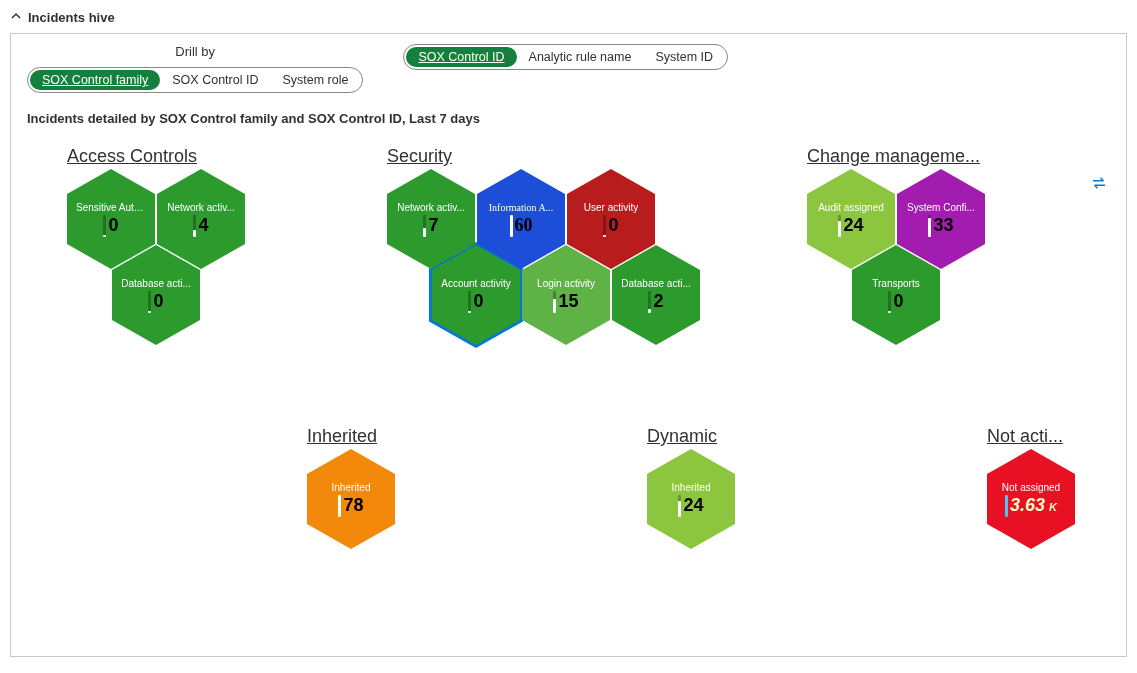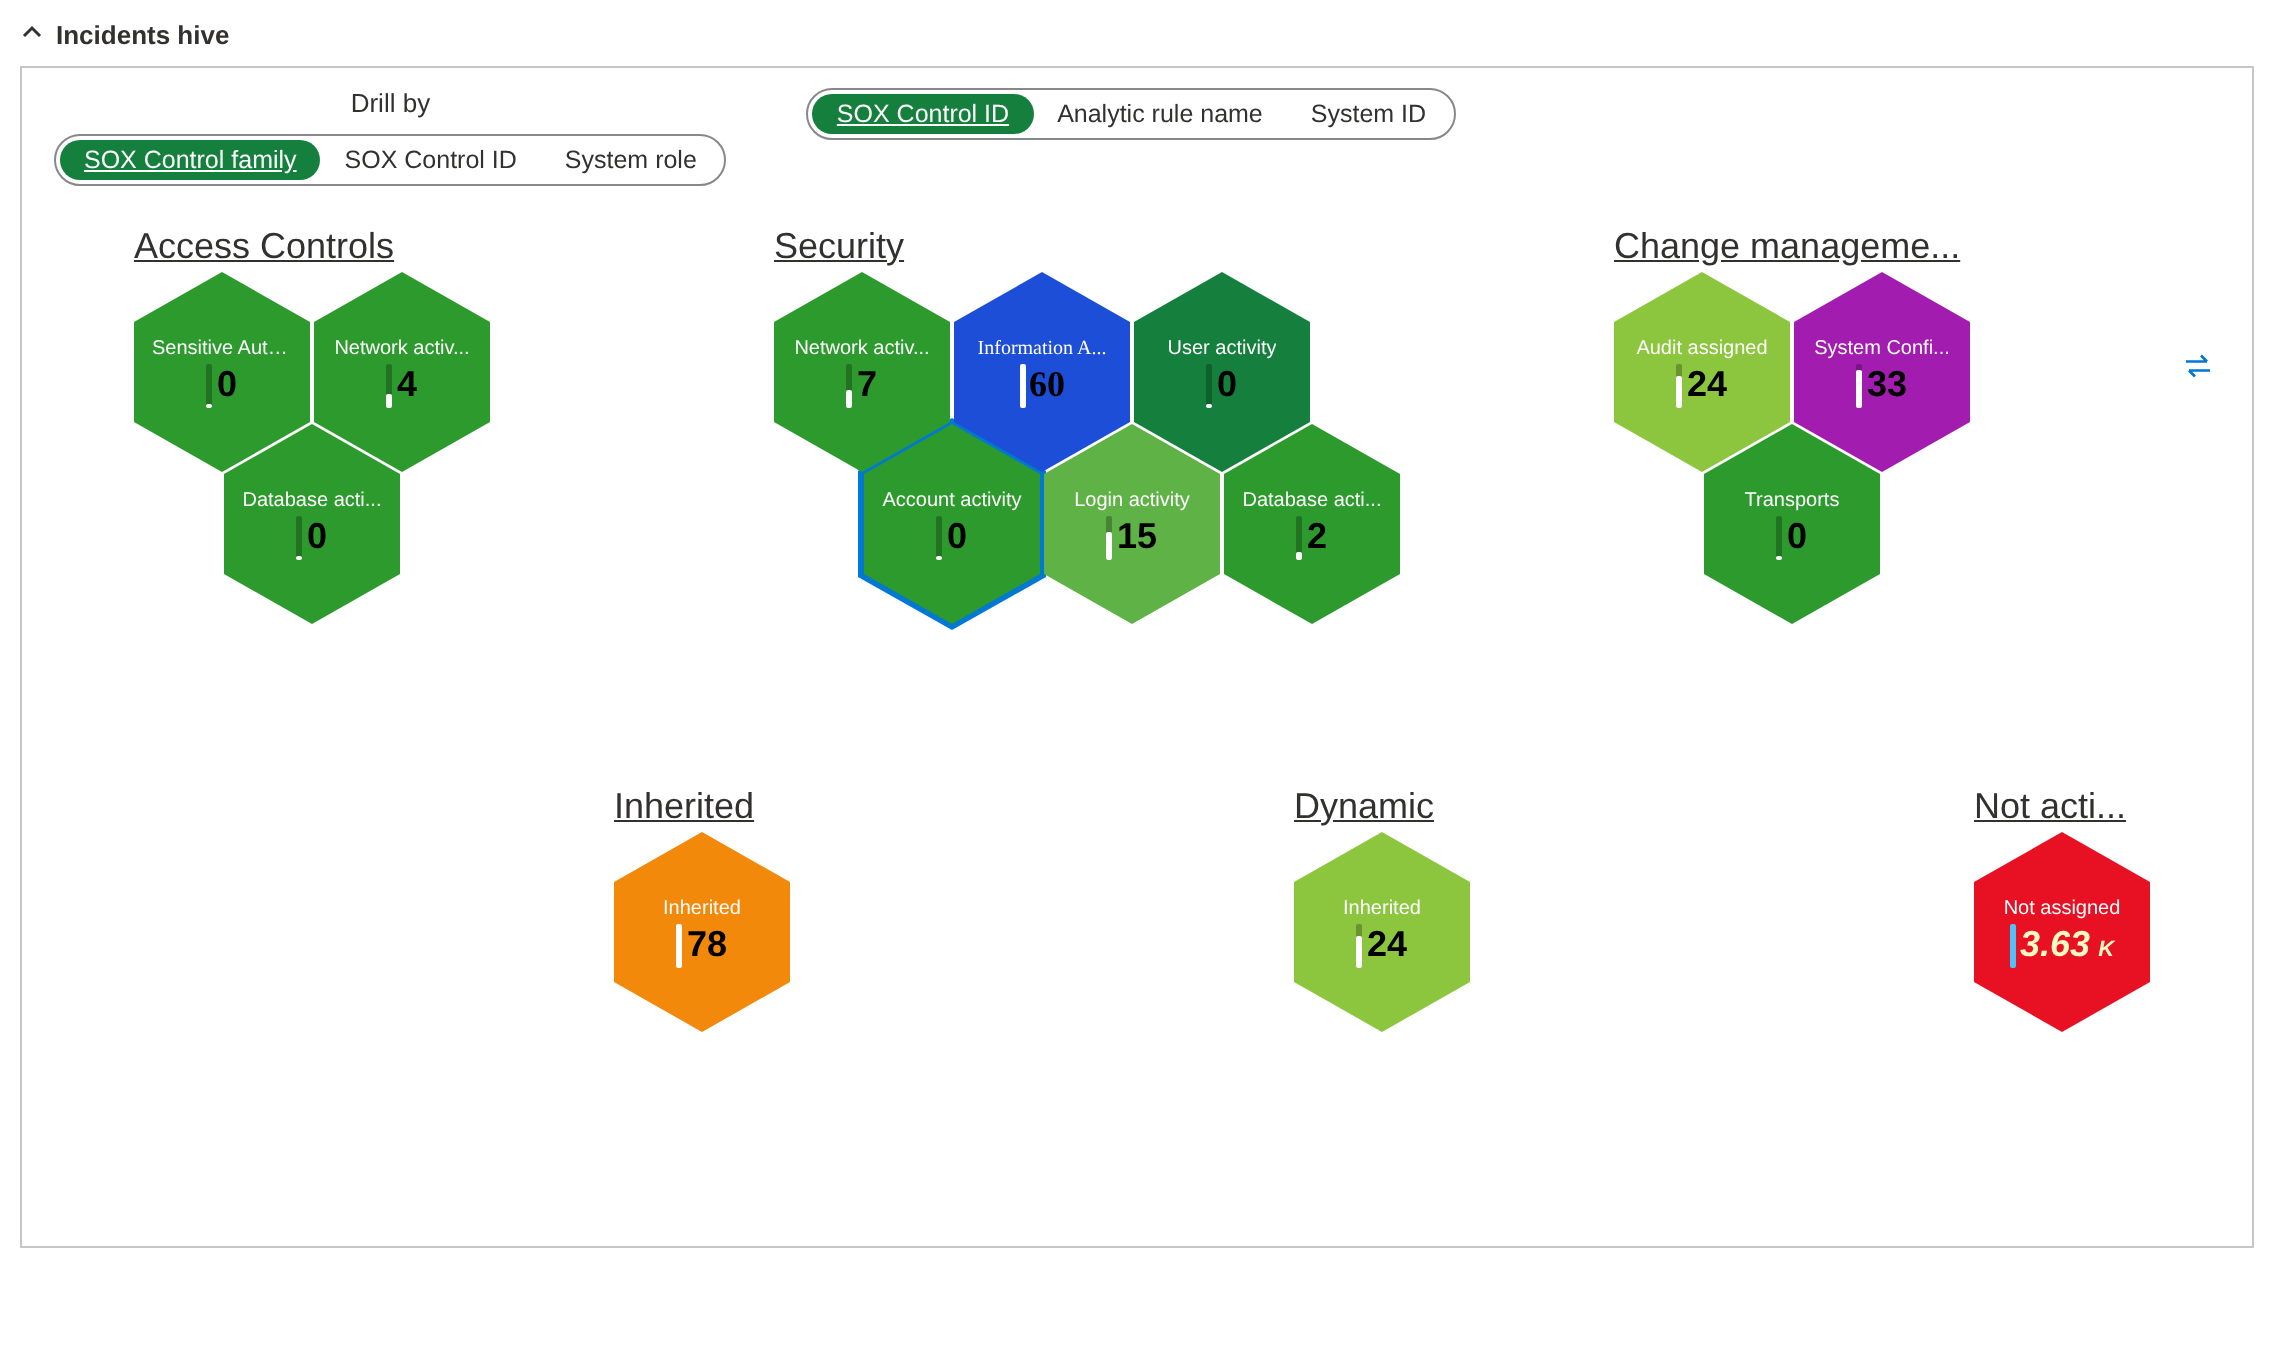--- a/index.html
+++ b/index.html
@@ -173,20 +173,21 @@
     </div>
     <div class="drill-col">
       <div class="pill-group" id="pg2">
           <span class="pill active">SOX Control ID</span>
           <span class="pill">Analytic rule name</span>
           <span class="pill">System ID</span>
         </div>
     </div>
   </div>
 
+  <div class="subtitle">Incidents detailed by SOX Control family and SOX Control ID, Last 7 days</div>
 
   <div class="swap-icon">
     <svg viewBox="0 0 24 24" fill="none" stroke="currentColor" stroke-width="1.8">
       <path d="M4 9 H18 M18 9 L14 5"></path>
       <path d="M20 15 H6 M6 15 L10 19"></path>
     </svg>
   </div>
 
   <div class="hive-area" id="hive">
       <div class="cluster" style="left: 40px; top: 0px;">
@@ -246,21 +247,21 @@
               <div class="hex-label">Information A...</div>
               <div class="hex-val-row">
                 <div class="hex-bar-bg">
                   <div class="hex-bar" style="height: 22px;"></div>
                 </div>
                 <div class="hex-val">60</div>
               </div>
             </div>
           </div>
           <div class="hex" style="left: 180px; top: 0px;">
-            <div class="hex-body" style="background: #15803d;">
+            <div class="hex-body" style="background: #b91c1c;">
               <div class="hex-label">User activity</div>
               <div class="hex-val-row">
                 <div class="hex-bar-bg">
                   <div class="hex-bar" style="height: 2px;"></div>
                 </div>
                 <div class="hex-val">0</div>
               </div>
             </div>
           </div>
           <div class="hex selected" style="left: 45px; top: 76px;">

